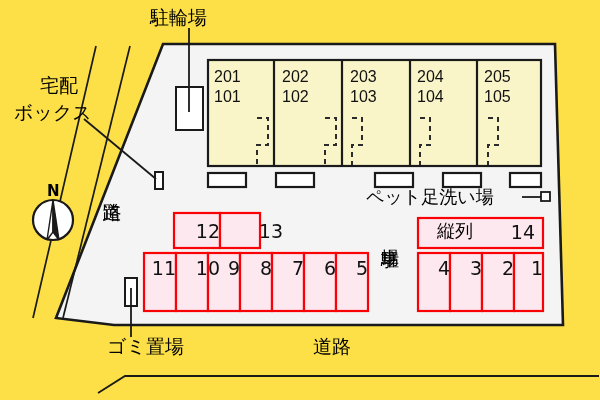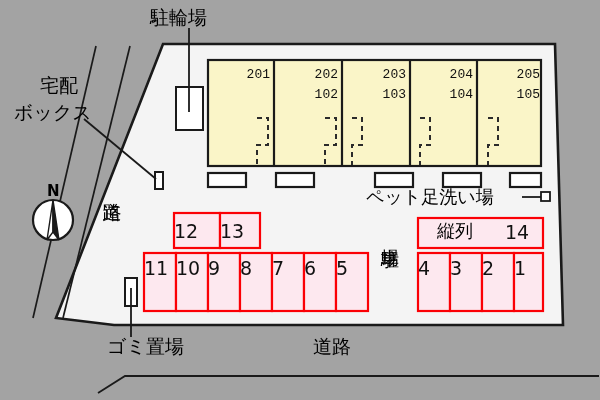--- a/index.html
+++ b/index.html
@@ -10,21 +10,21 @@
   body {
     width: 600px;
     height: 400px;
     overflow: hidden;
     font-family: "DejaVu Sans", "Liberation Sans", sans-serif;
   }
   #site-plan {
     position: relative;
     width: 600px;
     height: 400px;
-    background: #a3a3a3;
+    background: #fde047;
   }
   #plan-svg {
     position: absolute;
     top: 0;
     left: 0;
     width: 600px;
     height: 400px;
   }
   .lbl {
     position: absolute;
@@ -39,30 +39,30 @@
     letter-spacing: 0px;
   }
   .jp-vert {
     writing-mode: vertical-rl;
     text-orientation: upright;
     font-size: 19px;
     line-height: 1.0;
   }
   .unit-num {
     position: absolute;
-    text-align: right;
-    font-size: 13px;
+    text-align: left;
+    font-size: 16px;
     line-height: 1.12;
     color: #111111;
-    font-family: Liberation Mono, monospace;
+    font-family: Liberation Sans, sans-serif;
     white-space: pre;
   }
   .stall-num {
     position: absolute;
-    text-align: left;
+    text-align: right;
     font-size: 19px;
     color: #111111;
     font-family: "DejaVu Sans", "Liberation Sans", sans-serif;
     white-space: pre;
   }
   .compass-n {
     position: absolute;
     font-size: 15px;
     font-weight: 700;
     color: #000;
@@ -166,20 +166,21 @@
   <div class="lbl jp-out" style="left:107px; top:337px;">ゴミ置場</div>
 
   <div class="lbl jp-vert" style="left:381px; top:235px; font-size:18px;">駐車場</div>
 
   <div class="lbl jp-out" style="left:437px; top:222px; font-size:18px;">縦列</div>
   <div class="stall-num" style="left:505px; top:221px; width:30px;">14</div>
 
   <div class="compass-n" style="left:47px; top:182px;">N</div>
 
   <div class="unit-num" style="left:214px; top:68px; width:56px;">201</div>
+  <div class="unit-num" style="left:214px; top:88px; width:56px;">101</div>
 
   <div class="unit-num" style="left:282px; top:68px; width:56px;">202</div>
   <div class="unit-num" style="left:282px; top:88px; width:56px;">102</div>
 
   <div class="unit-num" style="left:350px; top:68px; width:56px;">203</div>
   <div class="unit-num" style="left:350px; top:88px; width:56px;">103</div>
 
   <div class="unit-num" style="left:417px; top:68px; width:56px;">204</div>
   <div class="unit-num" style="left:417px; top:88px; width:56px;">104</div>
 

